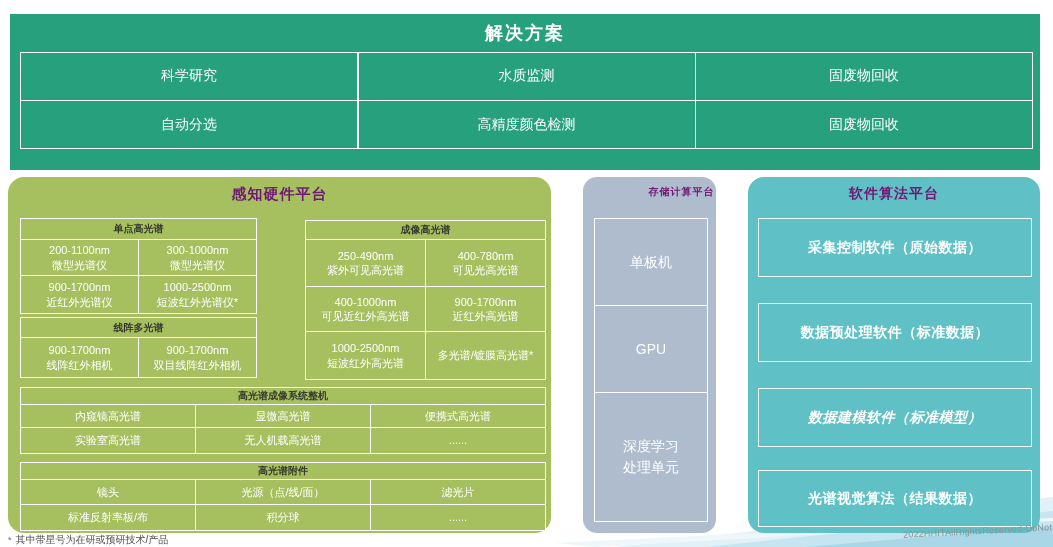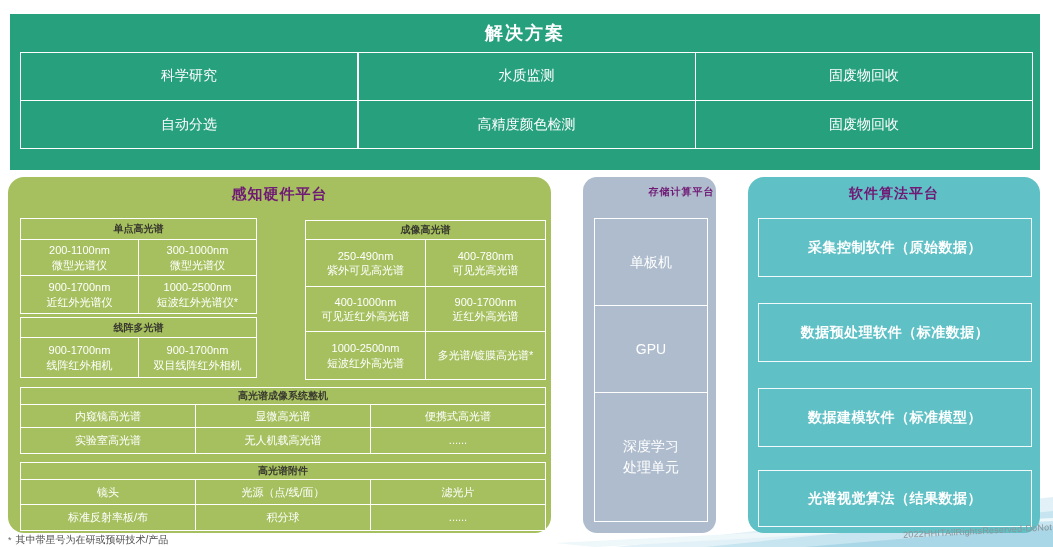--- a/index.html
+++ b/index.html
@@ -57,21 +57,21 @@
   .tbl-storage>div{background:var(--storage-gray,#aebccd);}
   .tbl-storage .td{font-size:14px;line-height:1.5;}
   
   .panel.teal{left:748px;width:292px;background:var(--software-teal,#5fc1c6);}
   .panel.teal .panel-title{font-size:14px;}
   .sw-box{
     position:absolute;left:10px;width:272px;height:57px;border:1px solid #f2fbfb;
     display:flex;align-items:center;justify-content:center;text-align:left;
     color:#fff;font-size:14px;font-weight:bold;letter-spacing:0.5px;
   }
-  .sw-box.b1{top:41px;} .sw-box.b2{top:126px;} .sw-box.b3{top:211px;} .sw-box.b4{top:293px;height:55px;}
+  .sw-box.b1{top:41px;} .sw-box.b2{top:126px;} .sw-box.b3{top:211px;font-style:italic;} .sw-box.b4{top:293px;height:55px;}
   
   .footnote{
     position:absolute;left:8px;top:533px;font-size:10px;color:#4c4c4c;z-index:2;
   }
   .footnote .marker{font-size:9px;margin-right:4px;color:#6a6a6a;}
   .watermark{
     position:absolute;left:903px;top:526px;z-index:2;
     font-size:9px;color:#8e9296;transform:rotate(-3deg);letter-spacing:0.2px;white-space:nowrap;
   }
   .ribbons{position:absolute;left:555px;top:485px;z-index:0;}

